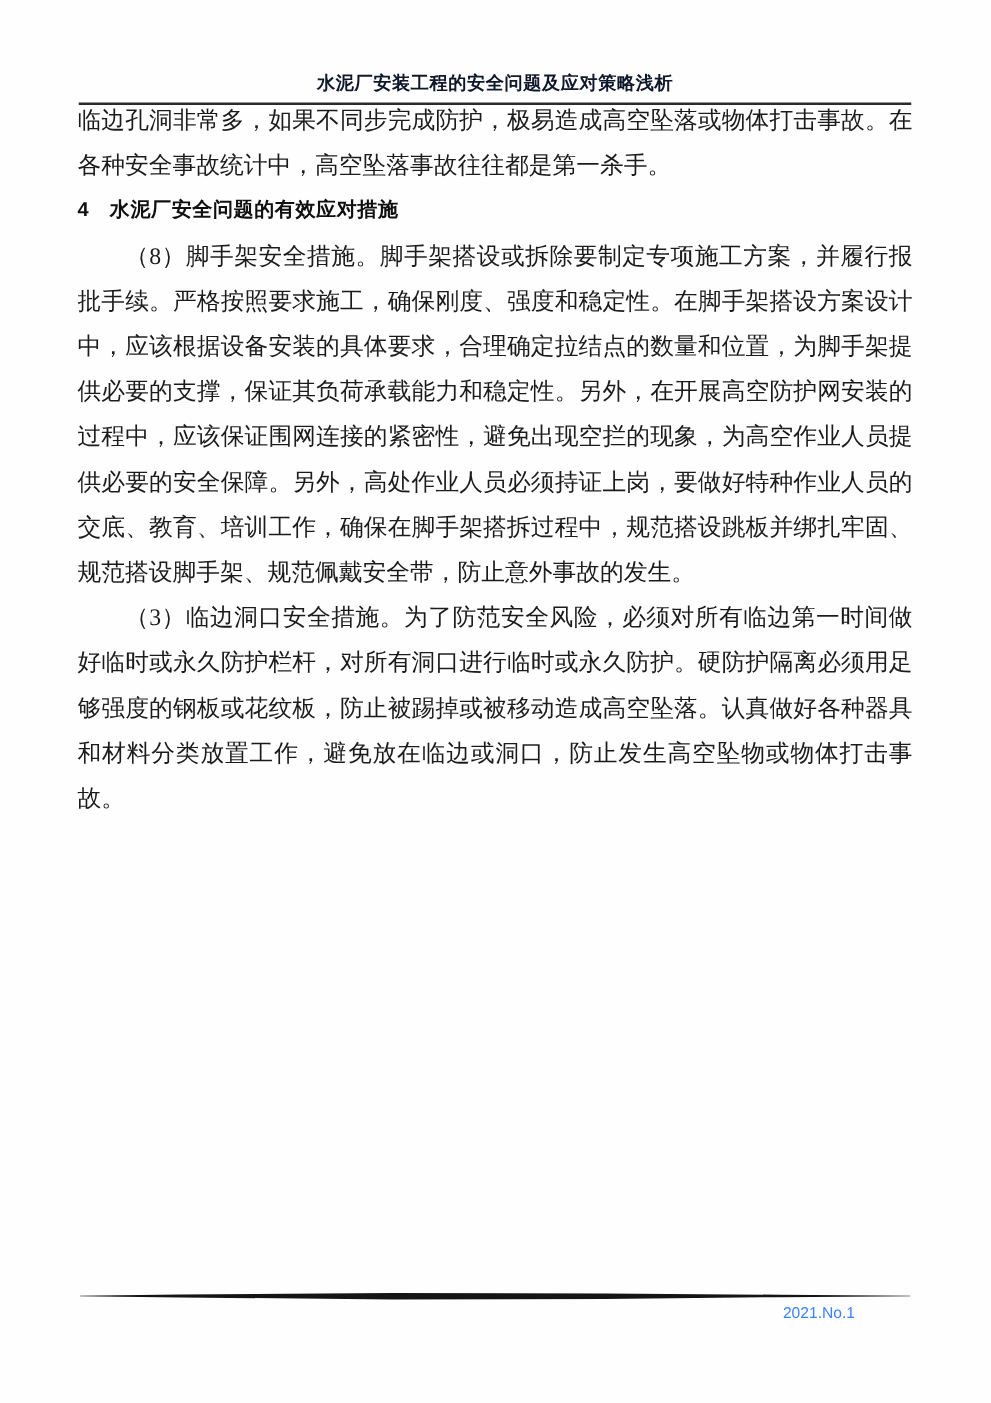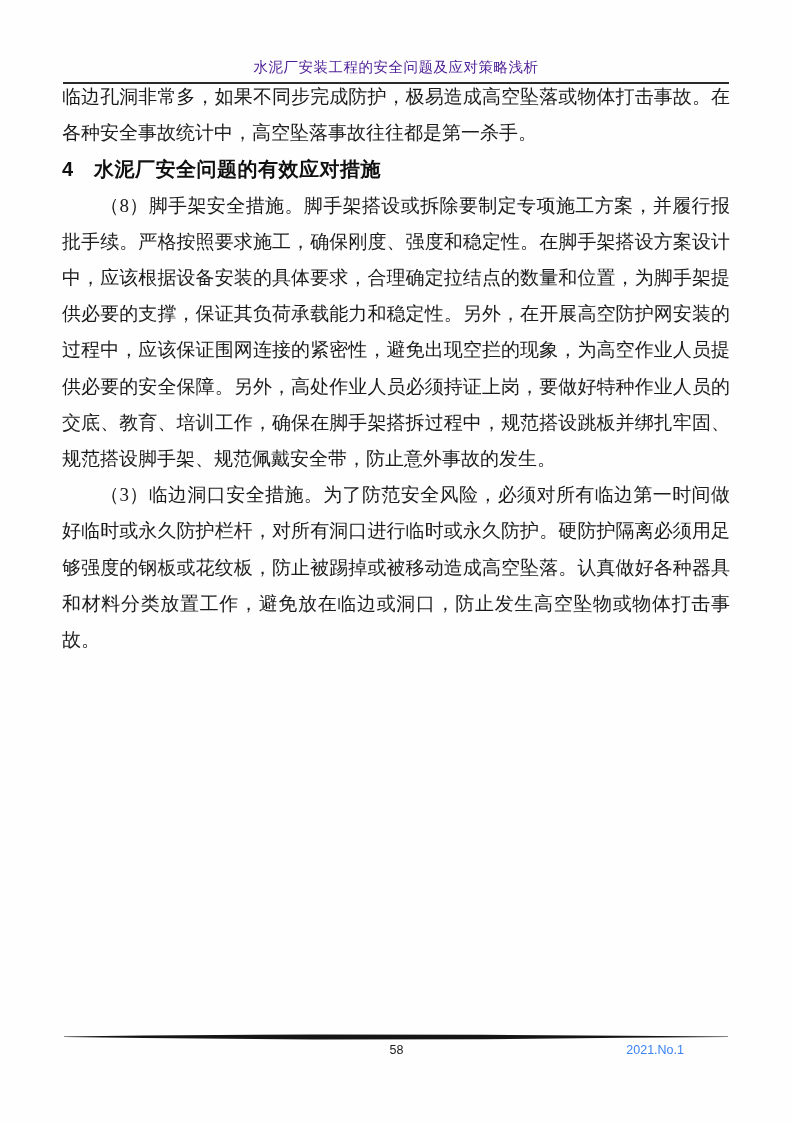--- a/index.html
+++ b/index.html
@@ -21,26 +21,26 @@
     position: absolute;
     left: 63px;
     top: 57px;
     width: 666px;
     text-align: center;
   }
   .running-title {
     display: inline-block;
     width: 100%;
     font-size: 14.5px;
-    font-weight: normal;
+    font-weight: bold;
     letter-spacing: 0.5px;
     line-height: 21px;
     padding-bottom: 4px;
     border-bottom: 2.5px solid #2a2a2a;
-    color: #4c1d95;
+    color: #0f172a;
   }
   
   .body-text {
     position: absolute;
     left: 62px;
     top: 79px;
     width: 668px;
     font-size: 19px;
     line-height: 36.2px;
     text-align: justify;
@@ -51,21 +51,21 @@
     margin: 0;
     text-indent: 2em;
   }
   .para.noindent {
     text-indent: 0;
   }
   .section-heading {
     margin: 0;
     font-family: "Liberation Sans", "DejaVu Sans", sans-serif;
     font-weight: bold;
-    font-size: 20px;
+    font-size: 16px;
     line-height: 36.2px;
     letter-spacing: 0.5px;
     color: #101010;
     text-align: left;
   }
   
   .footer-rule {
     position: absolute;
     left: 64px;
     top: 1034px;
@@ -104,17 +104,16 @@
     <p class="para noindent">临边孔洞非常多，如果不同步完成防护，极易造成高空坠落或物体打击事故。在各种安全事故统计中，高空坠落事故往往都是第一杀手。</p>
     <h2 class="section-heading">4　水泥厂安全问题的有效应对措施</h2>
     <p class="para">（8）脚手架安全措施。脚手架搭设或拆除要制定专项施工方案，并履行报批手续。严格按照要求施工，确保刚度、强度和稳定性。在脚手架搭设方案设计中，应该根据设备安装的具体要求，合理确定拉结点的数量和位置，为脚手架提供必要的支撑，保证其负荷承载能力和稳定性。另外，在开展高空防护网安装的过程中，应该保证围网连接的紧密性，避免出现空拦的现象，为高空作业人员提供必要的安全保障。另外，高处作业人员必须持证上岗，要做好特种作业人员的交底、教育、培训工作，确保在脚手架搭拆过程中，规范搭设跳板并绑扎牢固、规范搭设脚手架、规范佩戴安全带，防止意外事故的发生。</p>
     <p class="para">（3）临边洞口安全措施。为了防范安全风险，必须对所有临边第一时间做好临时或永久防护栏杆，对所有洞口进行临时或永久防护。硬防护隔离必须用足够强度的钢板或花纹板，防止被踢掉或被移动造成高空坠落。认真做好各种器具和材料分类放置工作，避免放在临边或洞口，防止发生高空坠物或物体打击事故。</p>
   </div>
 
   <svg class="footer-rule" viewBox="0 0 664 7" preserveAspectRatio="none" aria-hidden="true">
     <polygon fill="#151515" points="0,2.6 80,1.6 250,0.4 420,0.8 560,1.8 664,2.6 664,3.0 560,3.7 420,5.2 250,5.6 80,3.9 0,3.0"></polygon>
   </svg>
 
-  <div class="page-number">58</div>
 
   <div class="issue-label">2021.No.1</div>
 
 </div>
 
 </body></html>

